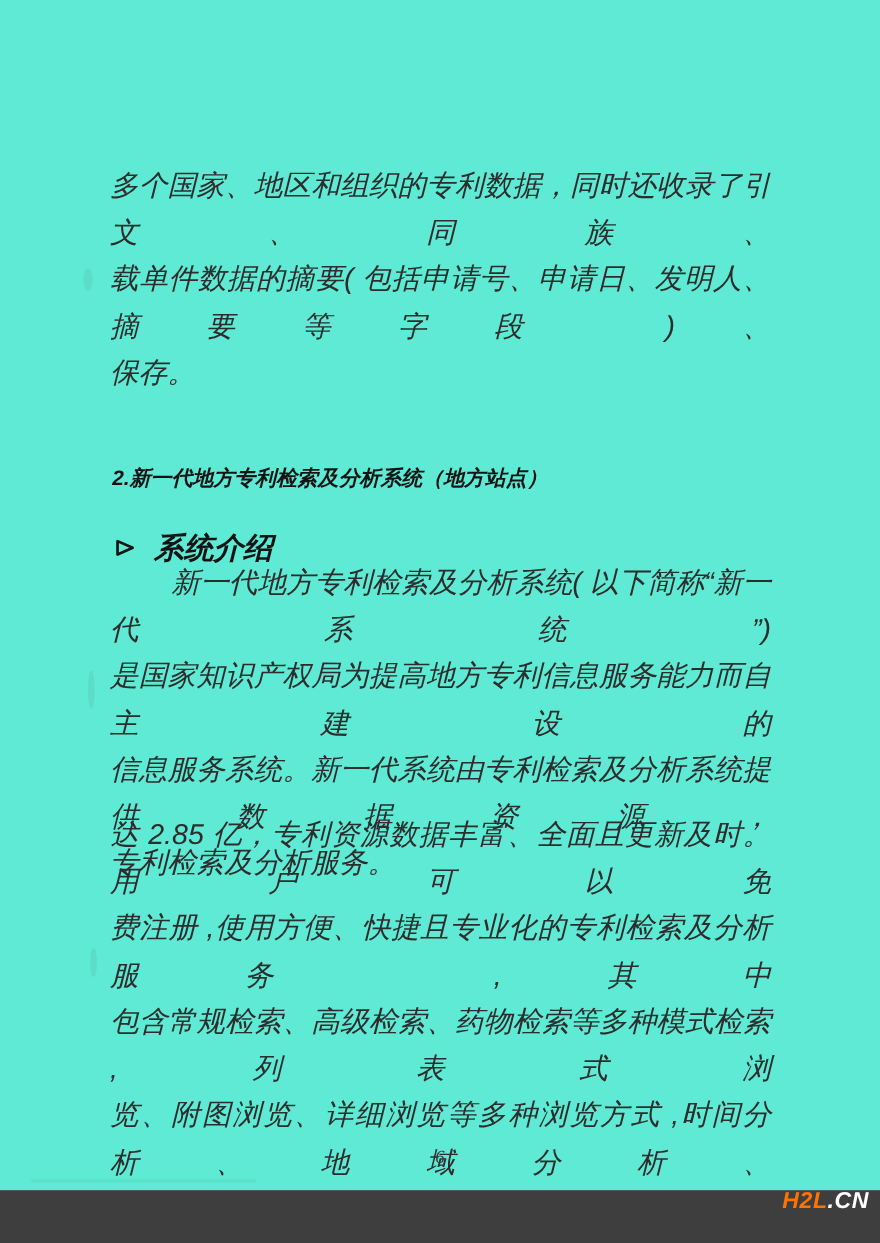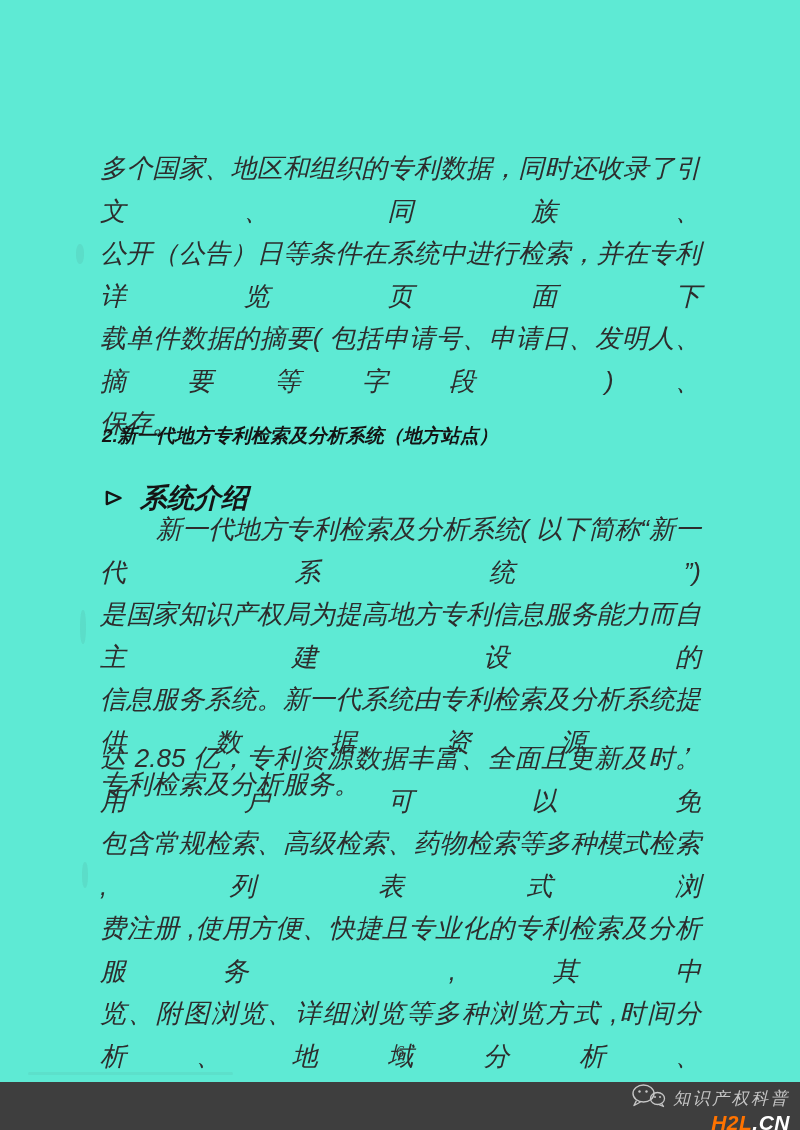--- a/index.html
+++ b/index.html
@@ -58,21 +58,20 @@
   #smudge3 { left:82px;  top:862px;  width:6px;   height:26px; }
   #smudge4 { left:28px;  top:1072px; width:205px; height:3px; background:rgba(60,60,60,0.06); border-radius:2px; }
 </style>
 </head>
 <body>
 
 <div class="page">
 
   <div class="textblock" id="para1">
     <div class="jline">多个国家、地区和组织的专利数据，同时还收录了引文、同族、</div>
-    <div class="jline">公开（公告）日等条件在系统中进行检索，并在专利详览页面下</div>
     <div class="jline">载单件数据的摘要( 包括申请号、申请日、发明人、摘要等字段 )、</div>
     <div class="jline lastline">保存。</div>
   </div>
 
   <div class="section-heading">2.新一代地方专利检索及分析系统（地方站点）</div>
 
   <div class="subsection">
     <span>
       <svg class="bullet-svg" width="22" height="22" viewBox="0 0 20 20">
         <path d="M3.5 4.5 L16 10 L3.5 15.5 Z" fill="none" stroke="#141414" stroke-width="2.2" stroke-linejoin="round"></path>
@@ -83,49 +82,34 @@
 
   <div class="textblock" id="para2">
     <div class="jline indent">新一代地方专利检索及分析系统( 以下简称“新一代系统”)</div>
     <div class="jline">是国家知识产权局为提高地方专利信息服务能力而自主建设的</div>
     <div class="jline">信息服务系统。新一代系统由专利检索及分析系统提供数据资源，</div>
     <div class="jline lastline">专利检索及分析服务。</div>
   </div>
 
   <div class="textblock" id="para3">
     <div class="jline">达 2.85 亿，专利资源数据丰富、全面且更新及时。用户可以免</div>
+    <div class="jline">费注册 ,使用方便、快捷且专业化的专利检索及分析服务 ,其中</div>
     <div class="jline">包含常规检索、高级检索、药物检索等多种模式检索 ,列表式浏</div>
-    <div class="jline">费注册 ,使用方便、快捷且专业化的专利检索及分析服务 ,其中</div>
     <div class="jline">览、附图浏览、详细浏览等多种浏览方式 ,时间分析、地域分析、</div>
 
   </div>
 
   <div class="page-number">6</div>
 
   <div class="smudge" id="smudge1"></div>
   <div class="smudge" id="smudge2"></div>
   <div class="smudge" id="smudge3"></div>
   <div class="smudge" id="smudge4"></div>
 
   <div class="footer-bar">
     <div class="brand">
-      <div class="brand-top">
-        <span>
-          <svg width="36" height="25" viewBox="0 0 36 25">
-            <ellipse cx="13.5" cy="10.5" rx="10.5" ry="8.5" fill="none" stroke="#c6c6c6" stroke-width="1.4"></ellipse>
-            <circle cx="9.5" cy="8.5" r="1.2" fill="#c6c6c6"></circle>
-            <circle cx="16.5" cy="8.5" r="1.2" fill="#c6c6c6"></circle>
-            <path d="M6.5 17.5 L4 22.5 L10.5 19" fill="none" stroke="#c6c6c6" stroke-width="1.4" stroke-linejoin="round"></path>
-            <ellipse cx="27.5" cy="15.5" rx="7" ry="6" fill="none" stroke="#c6c6c6" stroke-width="1.3"></ellipse>
-            <circle cx="25" cy="14" r="1" fill="#c6c6c6"></circle>
-            <circle cx="30" cy="14" r="1" fill="#c6c6c6"></circle>
-            <path d="M31.5 20.5 L33.5 23.5 L28.5 21.5" fill="none" stroke="#c6c6c6" stroke-width="1.3" stroke-linejoin="round"></path>
-          </svg>
-        </span>
-        <span>知识产权科普</span>
-      </div>
       <div class="brand-bottom">
         <span class="brand-orange">H2L</span><span class="brand-cn">.CN</span>
       </div>
     </div>
   </div>
 
 </div>
 
 </body></html>

